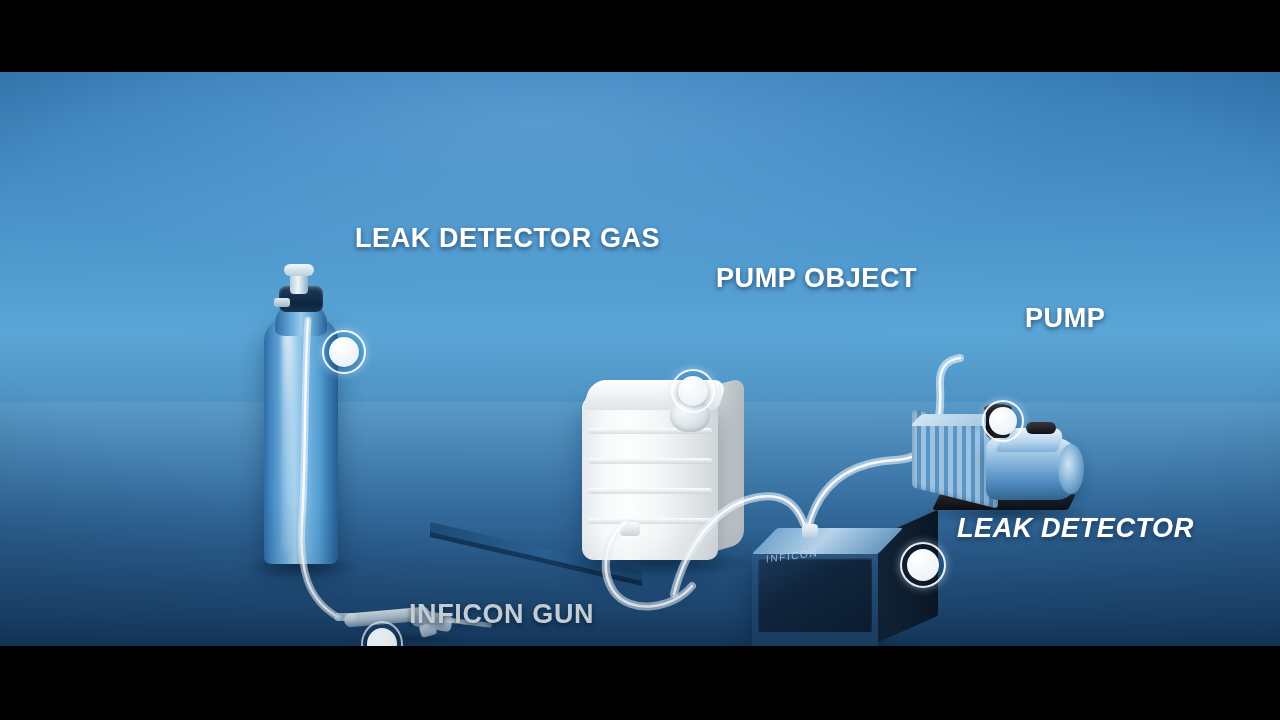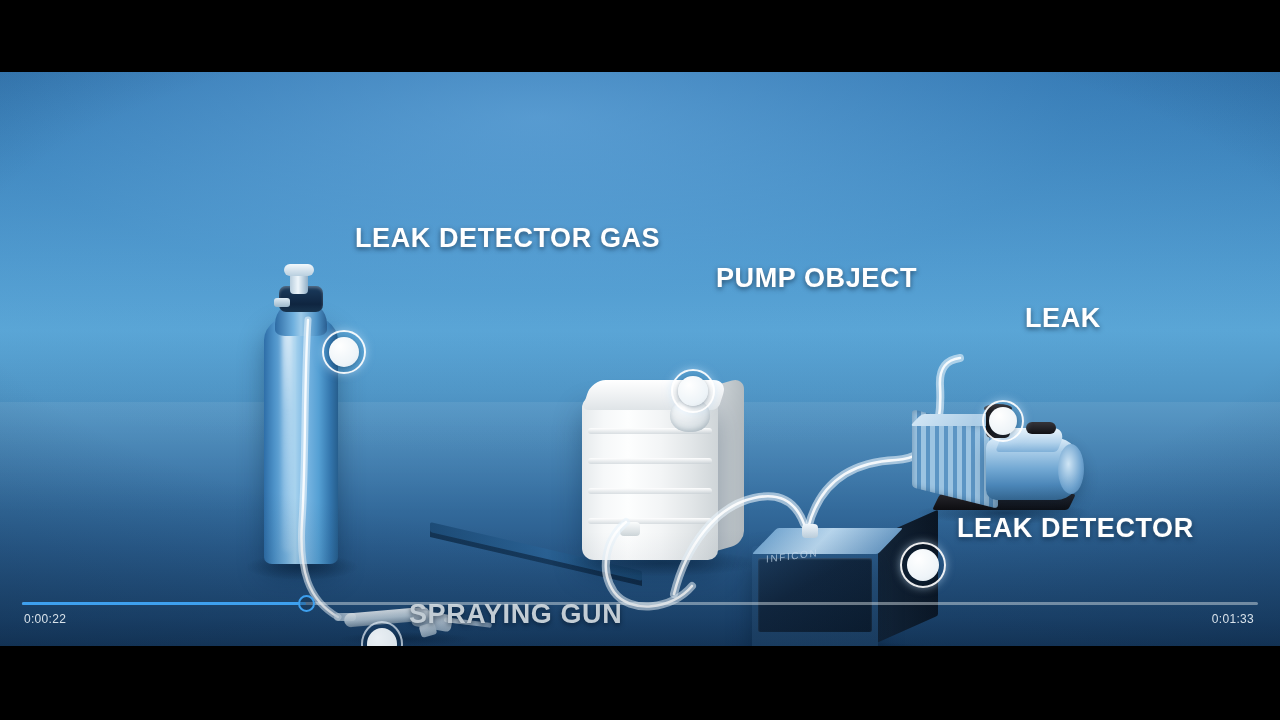--- a/index.html
+++ b/index.html
@@ -513,33 +513,25 @@
 
     <div class="hotspot dim" style="left:361px; top:549px; width:42px; height:46px;">
       <div class="ring"></div>
       <div class="dot" style="left:6px; top:7px; width:30px; height:32px;"></div>
     </div>
 
     <div class="callout" style="left:355px; top:151px;">LEAK DETECTOR GAS</div>
 
     <div class="callout" style="left:716px; top:191px;">PUMP OBJECT</div>
 
-    <div class="callout" style="left:1025px; top:231px;">LEAK</div>
-
-    <div class="callout" style="left:957px; top:441px;">LEAK DETECTOR</div>
-
-    <div class="callout muted" style="left:409px; top:527px;">SPRAYING GUN</div>
-
-    <div id="player-controls">
-      <div id="progress-track">
-        <div id="progress-fill" style="width: 284.28px; background: rgb(62, 160, 239);"></div>
-      </div>
-      <div id="progress-handle" style="left: 298.28px; border-color: rgb(62, 160, 239);"></div>
-      <div class="time-label" id="time-current">0:00:22</div>
-      <div class="time-label" id="time-total">0:01:33</div>
-    </div>
+    <div class="callout" style="left:1025px; top:231px;">PUMP</div>
+
+    <div class="callout" style="left:957px; top:441px;font-style:italic;">LEAK DETECTOR</div>
+
+    <div class="callout muted" style="left:409px; top:527px;">INFICON GUN</div>
+
 
   </div>
 
   <div class="letterbox" id="letterbox-top"></div>
   <div class="letterbox" id="letterbox-bottom"></div>
 
 </div>
 
 </body></html>

